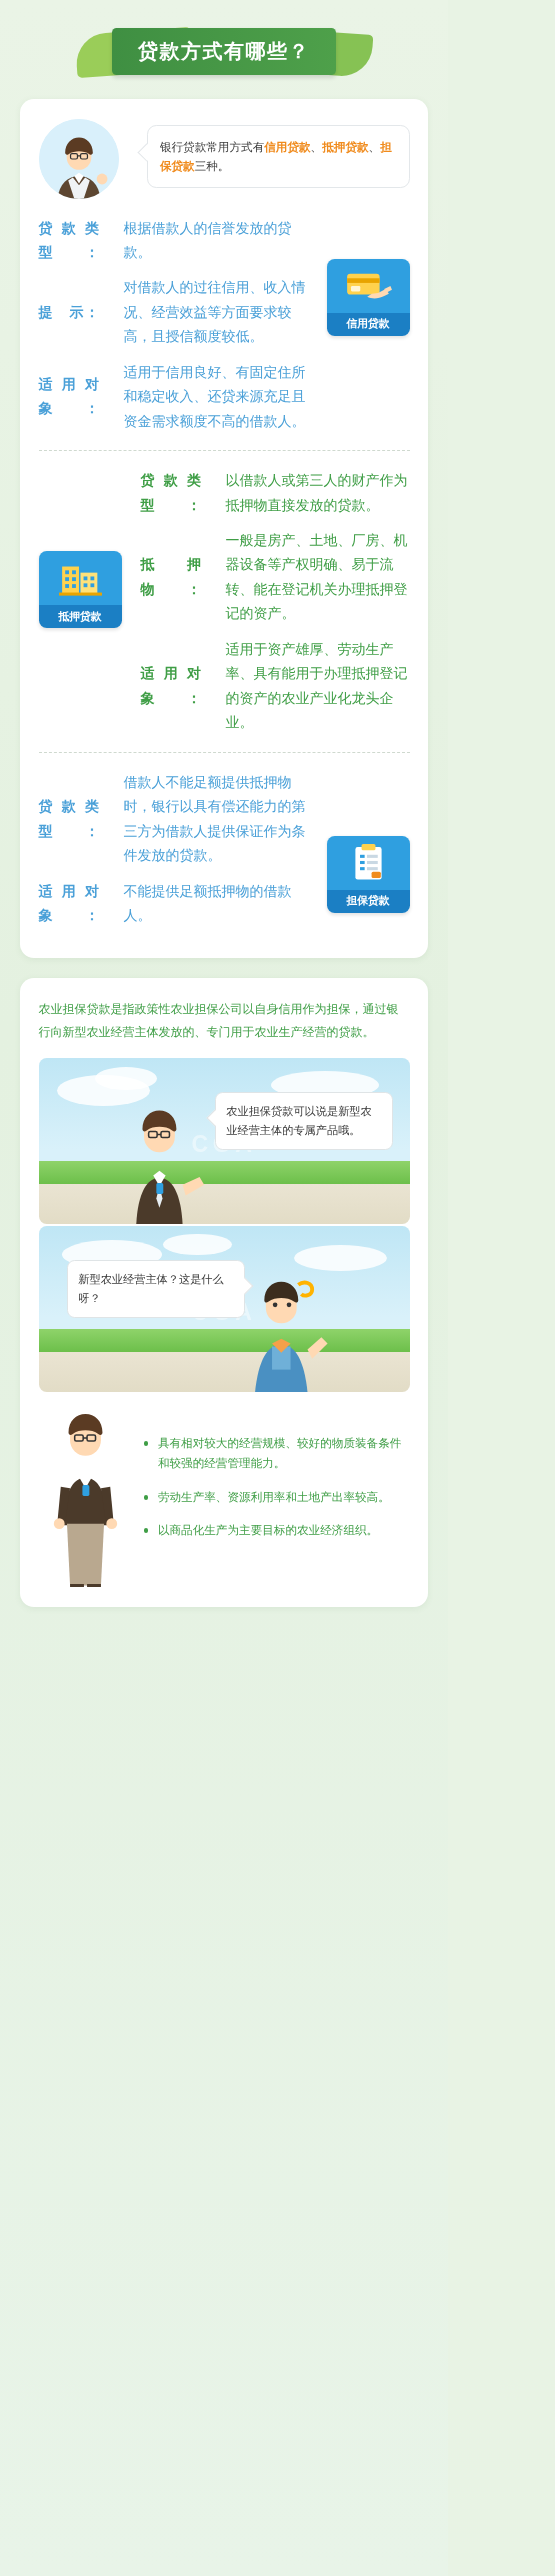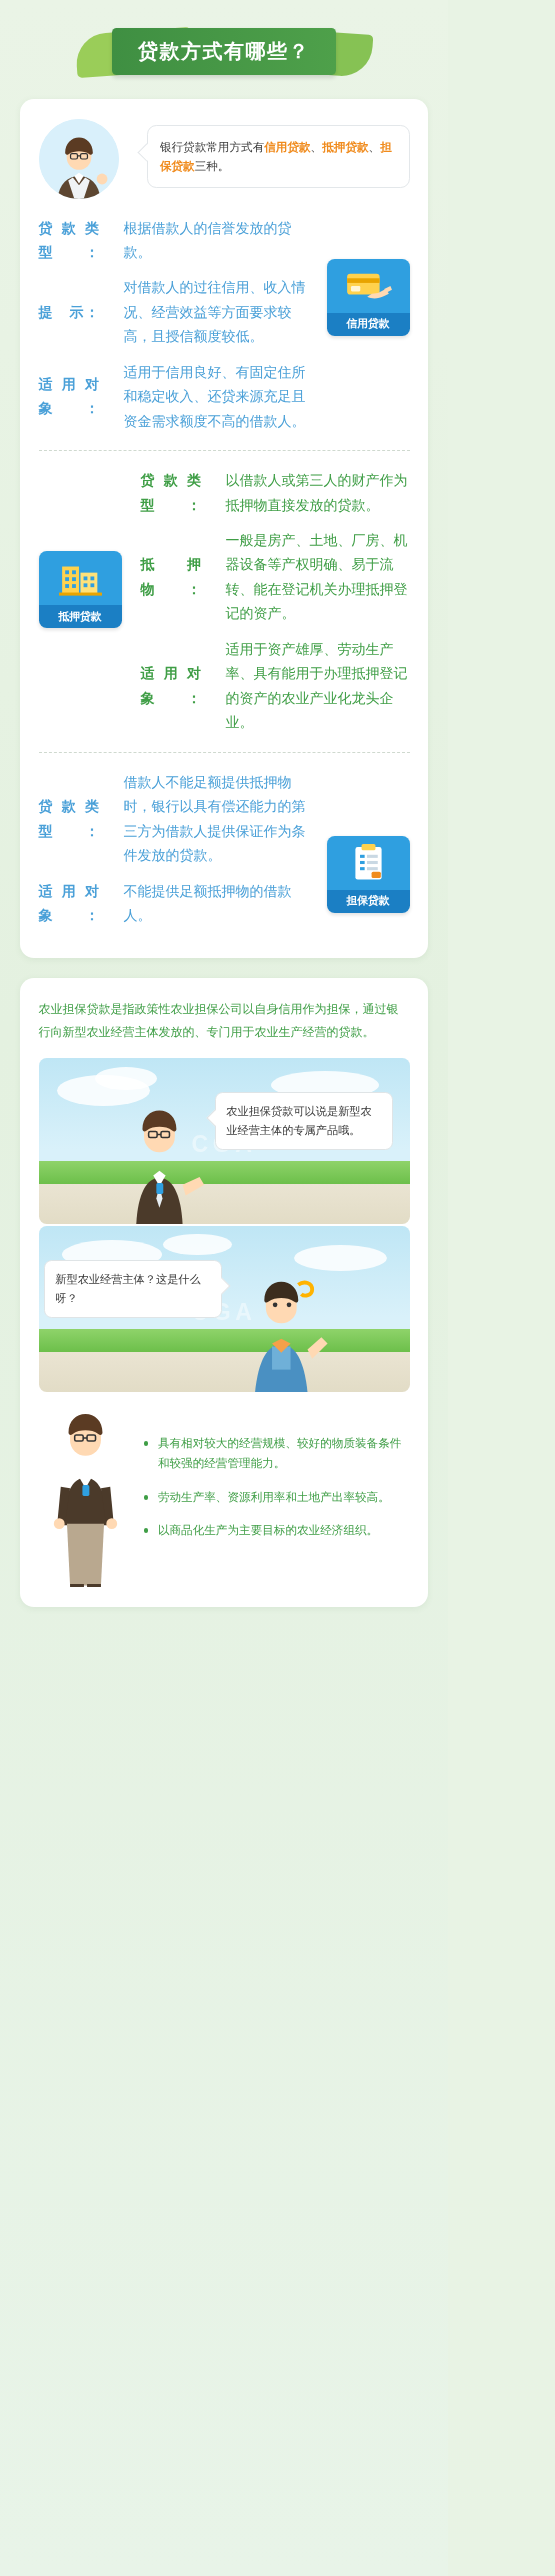--- a/index.html
+++ b/index.html
@@ -188,21 +188,21 @@
     background: #fff;
     border: 1.5px solid #dfe4e6;
     border-radius: 7.7px;
     padding: 9.3px 10.8px;
     font-size: 11.2px;
     line-height: 1.65;
     color: #3a3a3a;
     max-width: 178px;
   }
   .scene .bubble2.right { right: 17px; top: 34px; }
-  .scene .bubble2.left { left: 5px; top: 34px; }
+  .scene .bubble2.left { left: 28px; top: 34px; }
   .scene .bubble2.right::before {
     content:""; position:absolute; left:-7px; top:18.5px; width:10.8px;height:10.8px;
     background:#fff;border-left:1.5px solid #dfe4e6;border-bottom:1.5px solid #dfe4e6;transform:rotate(45deg);
   }
   .scene .bubble2.left::before {
     content:""; position:absolute; right:-7px; top:18.5px; width:10.8px;height:10.8px;
     background:#fff;border-right:1.5px solid #dfe4e6;border-top:1.5px solid #dfe4e6;transform:rotate(45deg);
   }
   .scene .watermark {
     position:absolute; left:50%; top:52%; transform:translate(-50%,-50%);

